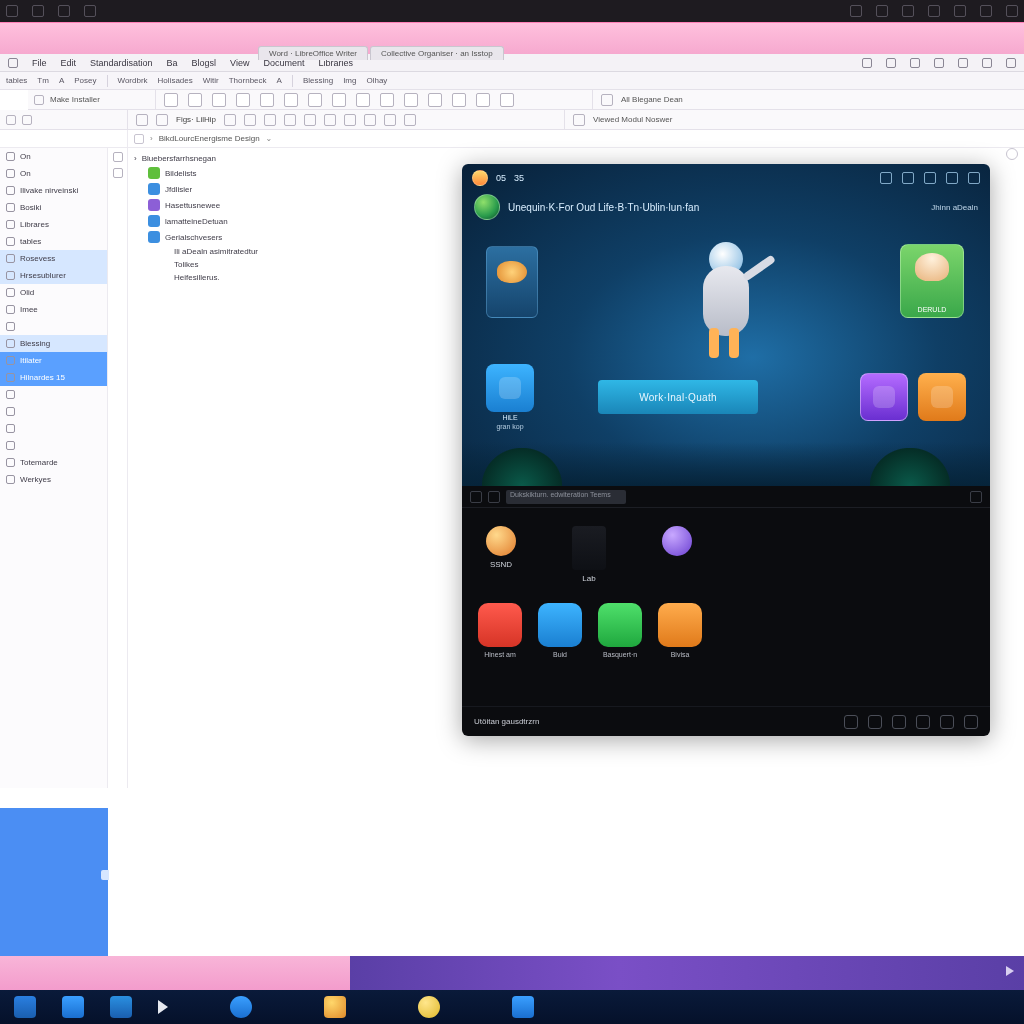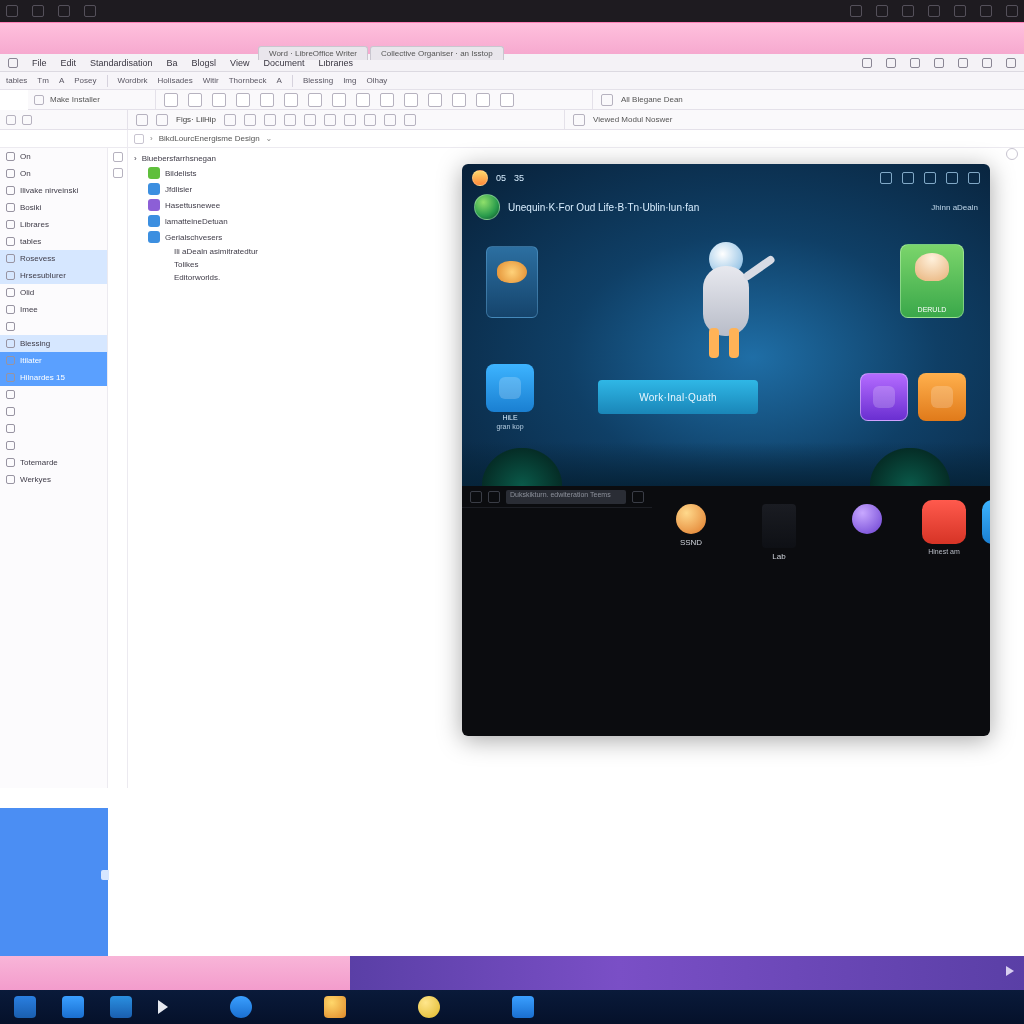--- a/index.html
+++ b/index.html
@@ -96,21 +96,21 @@
 .tile-sm .ticon{width:22px;height:22px;border-radius:6px;background:#fff3;}
 .tile-blue{background:linear-gradient(#3db4ff,#1a7fd1);}
 .tile-purp{background:linear-gradient(#b46bff,#6a2fd1);border:1px solid #e9d1ff88;}
 .tile-oran{background:linear-gradient(#ffb04d,#e07a1a);}
 .cta{flex:1;max-width:160px;height:34px;background:linear-gradient(#2fb7e6,#1a86b8);border-radius:4px;display:flex;align-items:center;justify-content:center;font-size:10px;color:#eaf7ff;letter-spacing:.3px;}
 .hero-row2 .rtiles{margin-left:auto;display:flex;gap:10px;}
 .plants{position:absolute;left:0;right:0;bottom:0;height:44px;background:linear-gradient(transparent,#06243a);}
 .plants::before,.plants::after{content:"";position:absolute;bottom:0;width:80px;height:38px;background:radial-gradient(ellipse at 50% 100%,#0a5a4a,#052d26 70%,transparent 72%);}
 .plants::before{left:20px;} .plants::after{right:40px;}
 
-#ov-dark { flex:1; background:#0b0c0f; color:#cfd3da; display:flex; flex-direction:row; }
+#ov-dark { flex:1; background:#0b0c0f; color:#cfd3da; display:flex; flex-direction:column; }
 #ov-search{height:22px;display:flex;align-items:center;gap:6px;padding:0 8px;border-bottom:1px solid #1c1e24;}
 #ov-search .sic{width:12px;height:12px;border:1px solid #3a3d46;border-radius:2px;}
 #ov-search .sbox{width:120px;height:14px;background:#2a2d35;border-radius:2px;font-size:7px;color:#8c909a;padding:1px 4px;}
 #ov-search .xp{margin-left:auto;width:12px;height:12px;border:1px solid #3a3d46;border-radius:2px;}
 .dk-row1{display:flex;gap:56px;padding:18px 24px 6px;}
 .friend{display:flex;flex-direction:column;align-items:center;gap:4px;font-size:8px;}
 .friend .av{width:30px;height:30px;border-radius:50%;}
 .av-or{background:radial-gradient(circle at 35% 30%,#ffd98c,#e07a2a);}
 .av-pu{background:radial-gradient(circle at 35% 30%,#c8a8ff,#6a3fd1);}
 .dk-apps{display:flex;gap:12px;padding:14px 14px 4px;}
@@ -391,21 +391,21 @@
         </div>
       </div>
     <div id="tree-sub">
         <div class="tree-row tree-ind2">
           <span>Ili aDealn asimitratedtur</span>
         </div>
         <div class="tree-row tree-ind2">
           <span>Tolikes</span>
         </div>
         <div class="tree-row tree-ind2">
-          <span>Editorworlds.</span>
+          <span>Heifesillerus.</span>
         </div>
       </div>
   </div>
 </div>
 
 <div id="overlay">
   <div id="ov-hero">
     <div id="ov-top">
       <span class="avatar"></span>
       <span>05</span>

